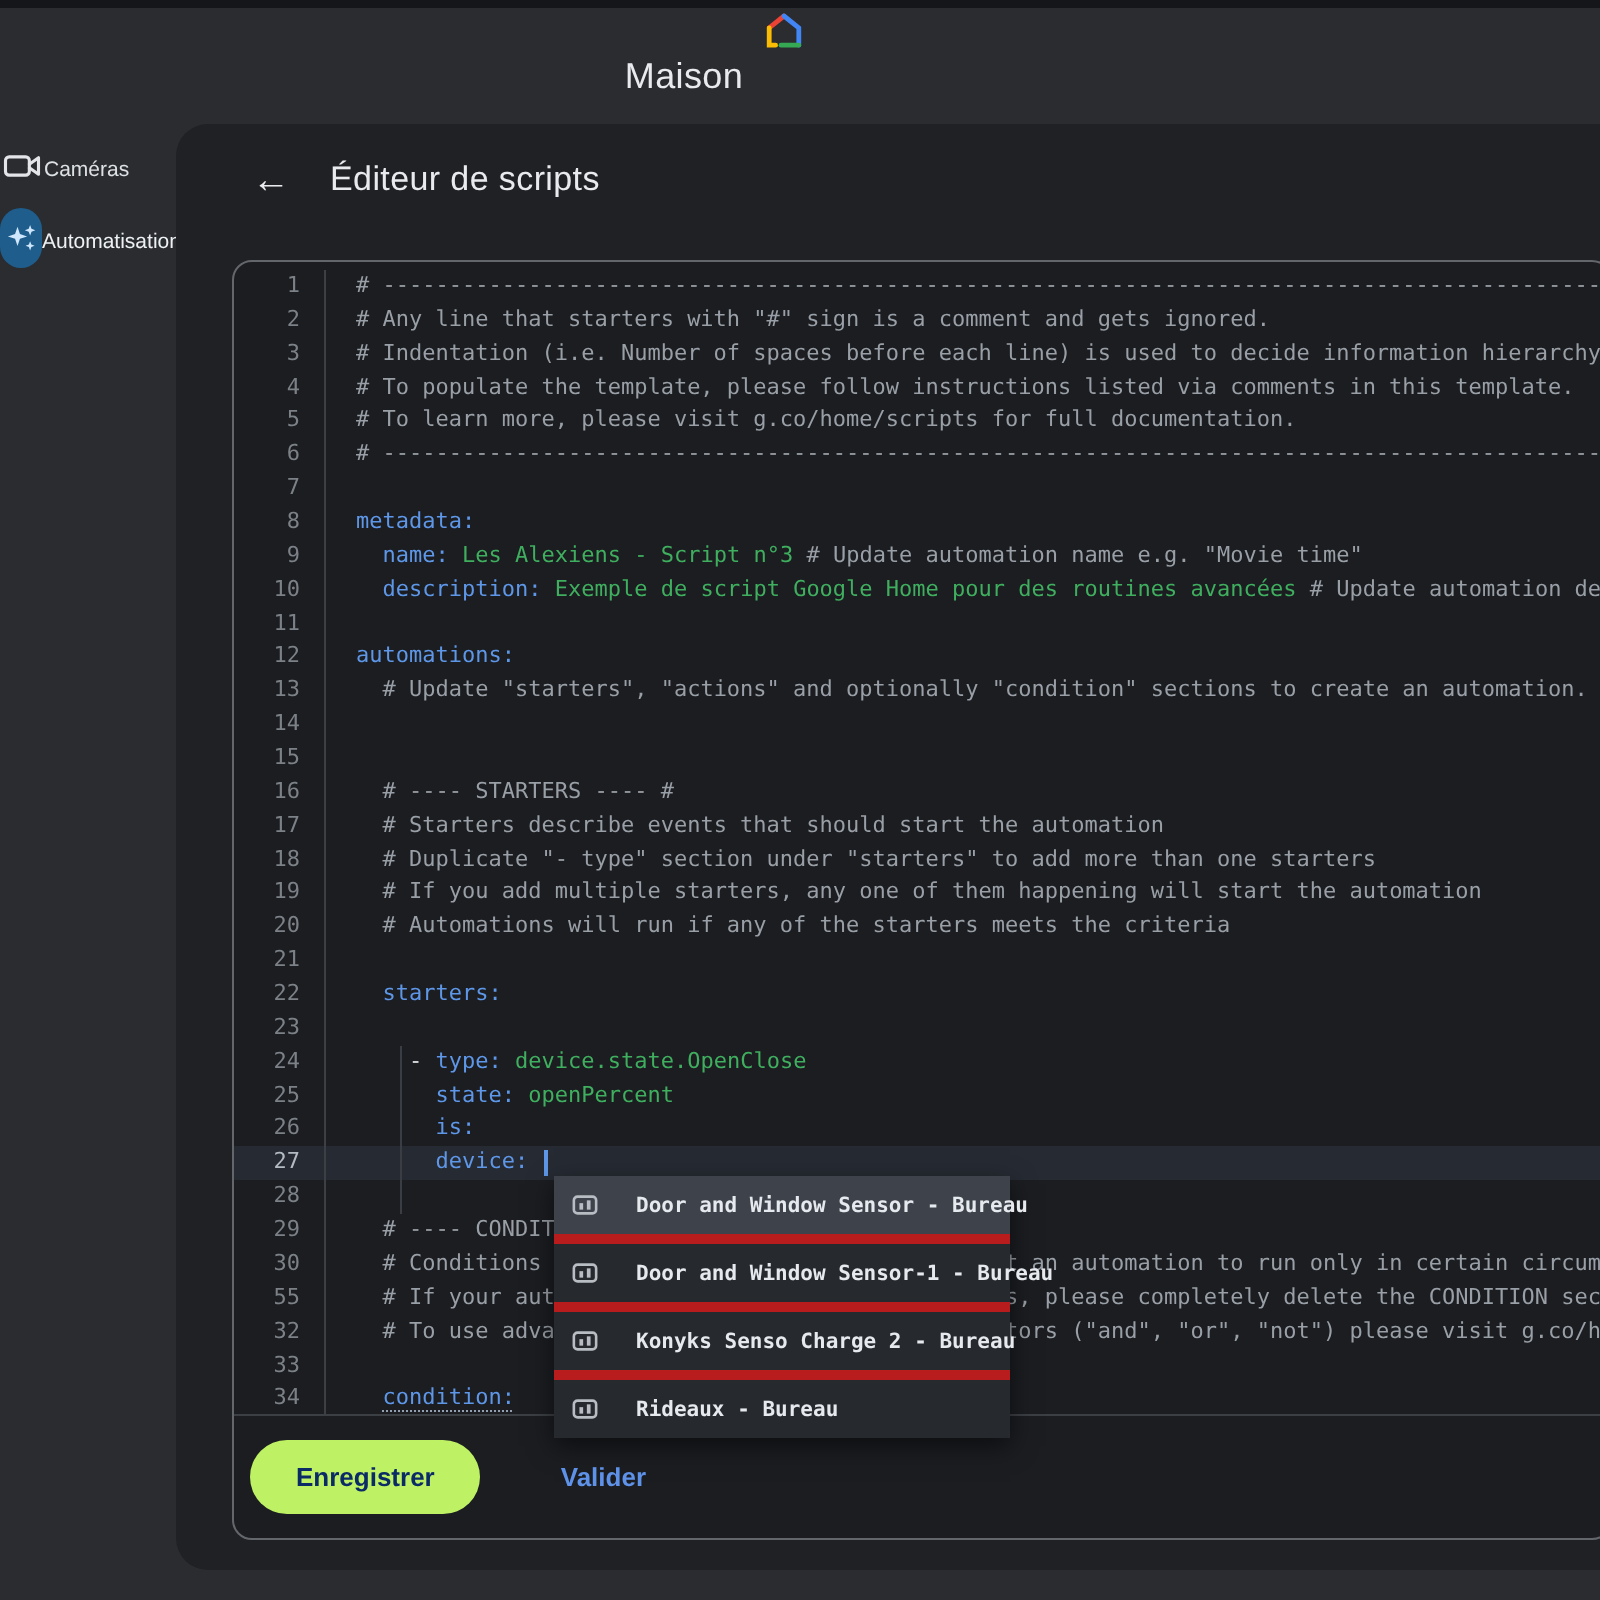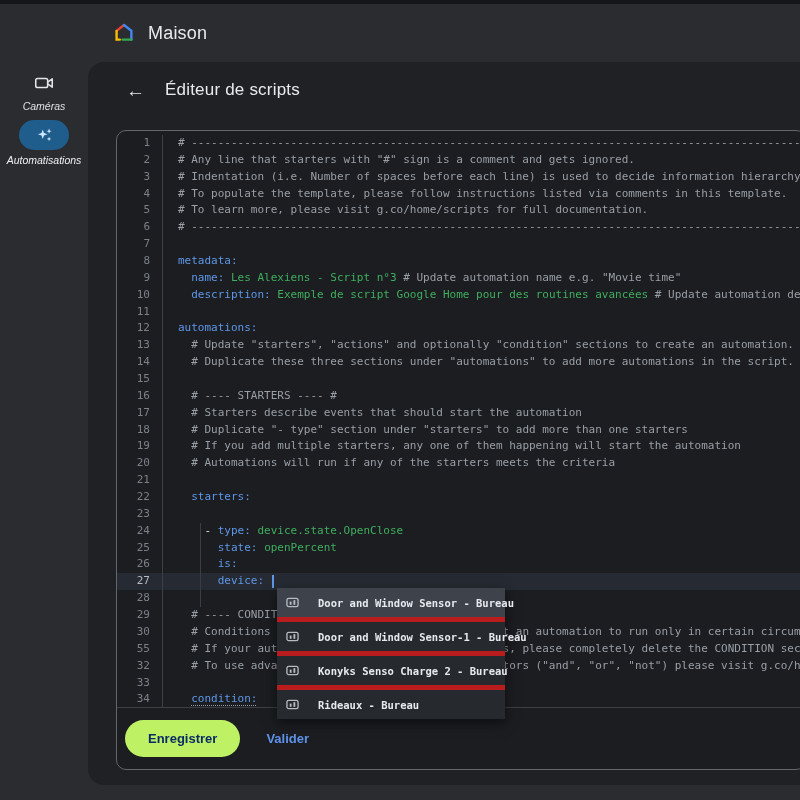--- a/index.html
+++ b/index.html
@@ -4,26 +4,26 @@
 <style>
   html,body{margin:0;padding:0;}
   body{
     width:800px;height:800px;overflow:hidden;position:relative;
     background:#2a2c2f;
     font-family:"Liberation Sans", sans-serif;
     -webkit-font-smoothing:antialiased;
   }
   .top-strip{position:absolute;left:0;top:0;width:800px;height:4px;background:#141619;}
   
-  .topbar{position:absolute;left:0;top:4px;width:672px;height:58px;display:flex;align-items:center;}
+  .topbar{position:absolute;left:0;top:4px;width:672px;height:58px;display:flex;align-items:center;flex-direction:column;}
   .logo{margin-left:112px;display:flex;align-items:center;}
   .app-title{margin-left:12px;color:#e8eaed;font-size:18px;font-weight:500;letter-spacing:.2px;}
   
   .sidebar{position:absolute;left:0;top:62px;width:88px;bottom:0;}
-  .nav-item{display:flex;flex-direction:column;align-items:center;cursor:pointer;margin-top:8px;font-style:italic;}
+  .nav-item{display:flex;flex-direction:row;align-items:center;cursor:pointer;margin-top:8px;}
   .nav-icon{height:26px;display:flex;align-items:center;justify-content:center;}
   .nav-pill{width:50px;height:30px;border-radius:15px;background:#1f5d8c;display:flex;align-items:center;justify-content:center;}
   .nav-label{margin-top:4px;font-size:10.5px;color:#dde0e4;font-weight:500;}
   .nav-item.active .nav-label{color:#eef1f4;}
   
   .panel{
     position:absolute;left:88px;top:62px;width:712px;height:723px;
     background:#1f2125;border-radius:16px 0 0 16px;overflow:hidden;
   }
   .panel-header{position:absolute;left:0;top:0;height:56px;display:flex;align-items:center;}
@@ -55,21 +55,21 @@
   .indent-guide{position:absolute;left:83px;top:392px;width:1px;height:84px;background:#3a3e44;}
   
   .editor-footer{height:61px;display:flex;align-items:center;padding-left:8px;}
   .save-btn{
     background:#bef264;color:#0b2b66;border:none;border-radius:19px;
     font-size:13px;font-weight:700;padding:11px 23px;cursor:pointer;
     font-family:"Liberation Sans", sans-serif;
   }
   .validate-btn{
     background:none;border:none;color:#5f93ea;font-size:13px;font-weight:700;
-    margin-left:20px;cursor:pointer;font-family:"Liberation Sans", sans-serif;
+    margin-left:34px;cursor:pointer;font-family:"Liberation Sans", sans-serif;
   }
   
   .dropdown{
     position:absolute;left:277px;top:588px;width:228px;z-index:10;
     background:#26292e;box-shadow:0 4px 12px rgba(0,0,0,.55);
     font-family:"DejaVu Sans Mono", monospace;
   }
   .ac-item{display:flex;align-items:center;height:29px;padding-left:9px;gap:7px;cursor:pointer;border-top:5px solid #b91c1c;}
   .ac-item:first-child{border-top:none;}
   .ac-item.selected{background:#3d424b;}
@@ -172,21 +172,21 @@
         <div class="code-row">
           <span class="ln">12</span>
           <span class="code-text"><span class="tok-k">automations:</span></span>
         </div>
         <div class="code-row">
           <span class="ln">13</span>
           <span class="code-text"><span class="tok-p">  </span><span class="tok-c"># Update "starters", "actions" and optionally "condition" sections to create an automation.</span></span>
         </div>
         <div class="code-row">
           <span class="ln">14</span>
-          <span class="code-text"><span class="tok-p">  </span><span class="tok-c"># Duplicate these three sections under "automations" to add more automations in the script.</span></span>
+          <span class="code-text"><span class="tok-p">  </span></span>
         </div>
         <div class="code-row">
           <span class="ln">15</span>
           <span class="code-text"></span>
         </div>
         <div class="code-row">
           <span class="ln">16</span>
           <span class="code-text"><span class="tok-p">  </span><span class="tok-c"># ---- STARTERS ---- #</span></span>
         </div>
         <div class="code-row">

